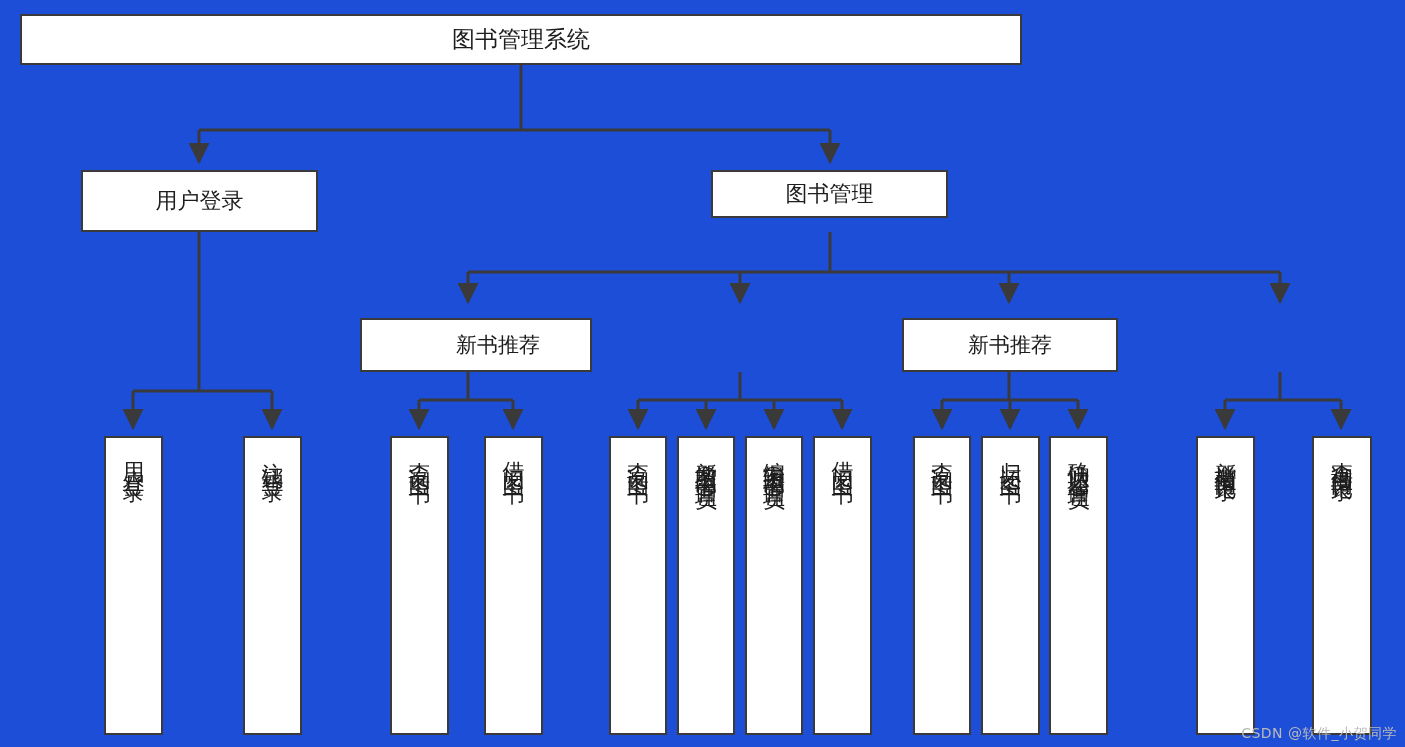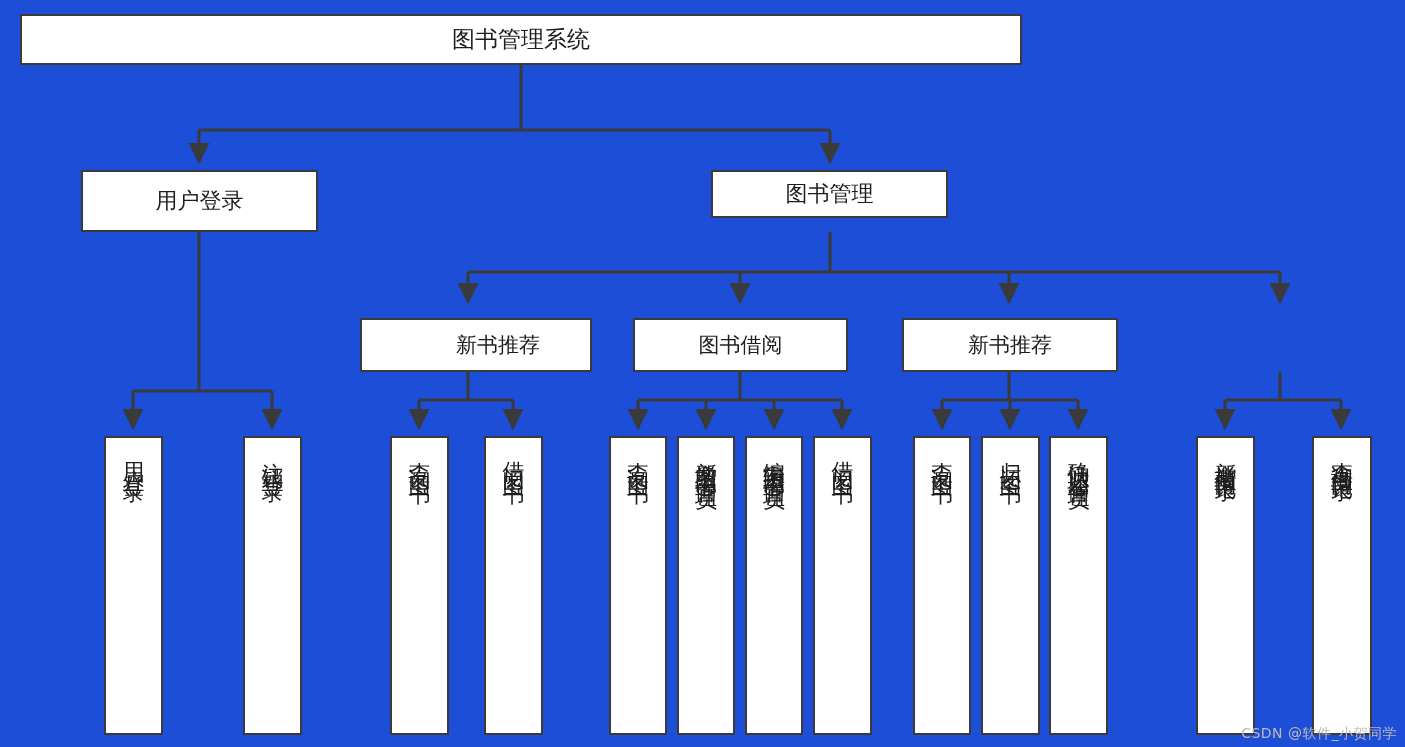--- a/index.html
+++ b/index.html
@@ -130,23 +130,20 @@
   <div class="node node-l1" style="left:81px; top:170px; width:237px; height:62px;">
     <span class="label">用户登录</span>
   </div>
   <div class="node node-l1" style="left:711px; top:170px; width:237px; height:48px;">
     <span class="label">图书管理</span>
   </div>
 
   <div class="node node-l2" style="left:360px; top:318px; width:232px; height:54px;padding-left:44px;">
     <span class="label">新书推荐</span>
   </div>
-  <div class="node node-l2" style="left:633px; top:318px; width:215px; height:54px;">
-    <span class="label">图书借阅</span>
-  </div>
   <div class="node node-l2" style="left:902px; top:318px; width:216px; height:54px;">
     <span class="label">新书推荐</span>
   </div>
 
   <div class="node node-leaf" style="left:104px; top:436px; width:59px; height:299px;">
     <span class="label">用户登录</span>
   </div>
   <div class="node node-leaf" style="left:243px; top:436px; width:59px; height:299px;">
     <span class="label">注销登录</span>
   </div>

